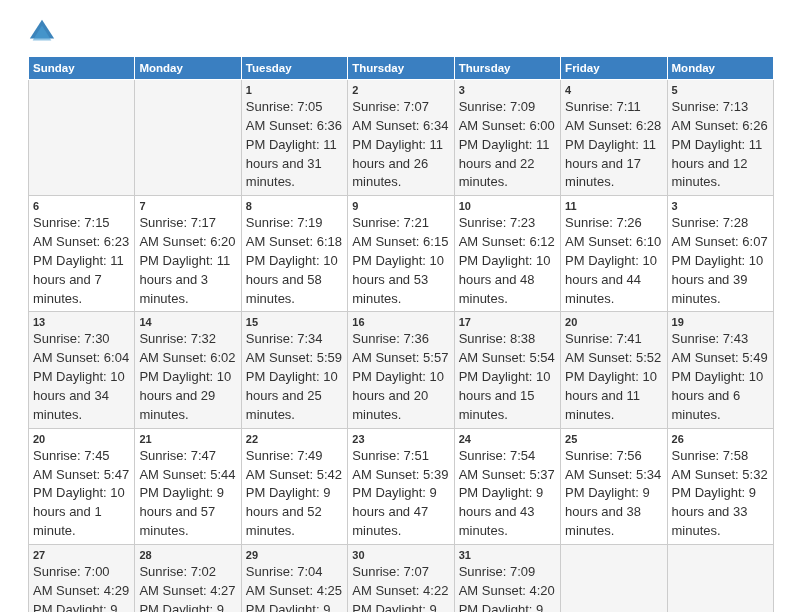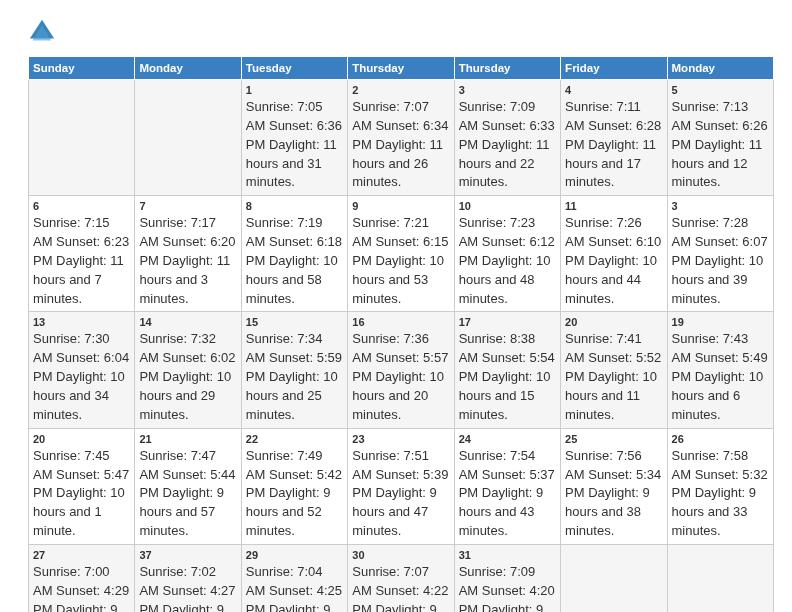--- a/index.html
+++ b/index.html
@@ -143,21 +143,21 @@
           </td>
           <td>
             <span class="cell-day">2</span>
             <div class="cell-info">Sunrise: 7:07 AM
 Sunset: 6:34 PM
 Daylight: 11 hours and 26 minutes.</div>
           </td>
           <td>
             <span class="cell-day">3</span>
             <div class="cell-info">Sunrise: 7:09 AM
-Sunset: 6:33 PM
+Sunset: 6:00 PM
 Daylight: 11 hours and 22 minutes.</div>
           </td>
           <td>
             <span class="cell-day">4</span>
             <div class="cell-info">Sunrise: 7:11 AM
 Sunset: 6:28 PM
 Daylight: 11 hours and 17 minutes.</div>
           </td>
           <td>
             <span class="cell-day">5</span>
@@ -299,21 +299,21 @@
           </td>
         </tr>
         <tr>
           <td>
             <span class="cell-day">27</span>
             <div class="cell-info">Sunrise: 7:00 AM
 Sunset: 4:29 PM
 Daylight: 9 hours and 29 minutes.</div>
           </td>
           <td>
-            <span class="cell-day">37</span>
+            <span class="cell-day">28</span>
             <div class="cell-info">Sunrise: 7:02 AM
 Sunset: 4:27 PM
 Daylight: 9 hours and 24 minutes.</div>
           </td>
           <td>
             <span class="cell-day">29</span>
             <div class="cell-info">Sunrise: 7:04 AM
 Sunset: 4:25 PM
 Daylight: 9 hours and 20 minutes.</div>
           </td>

